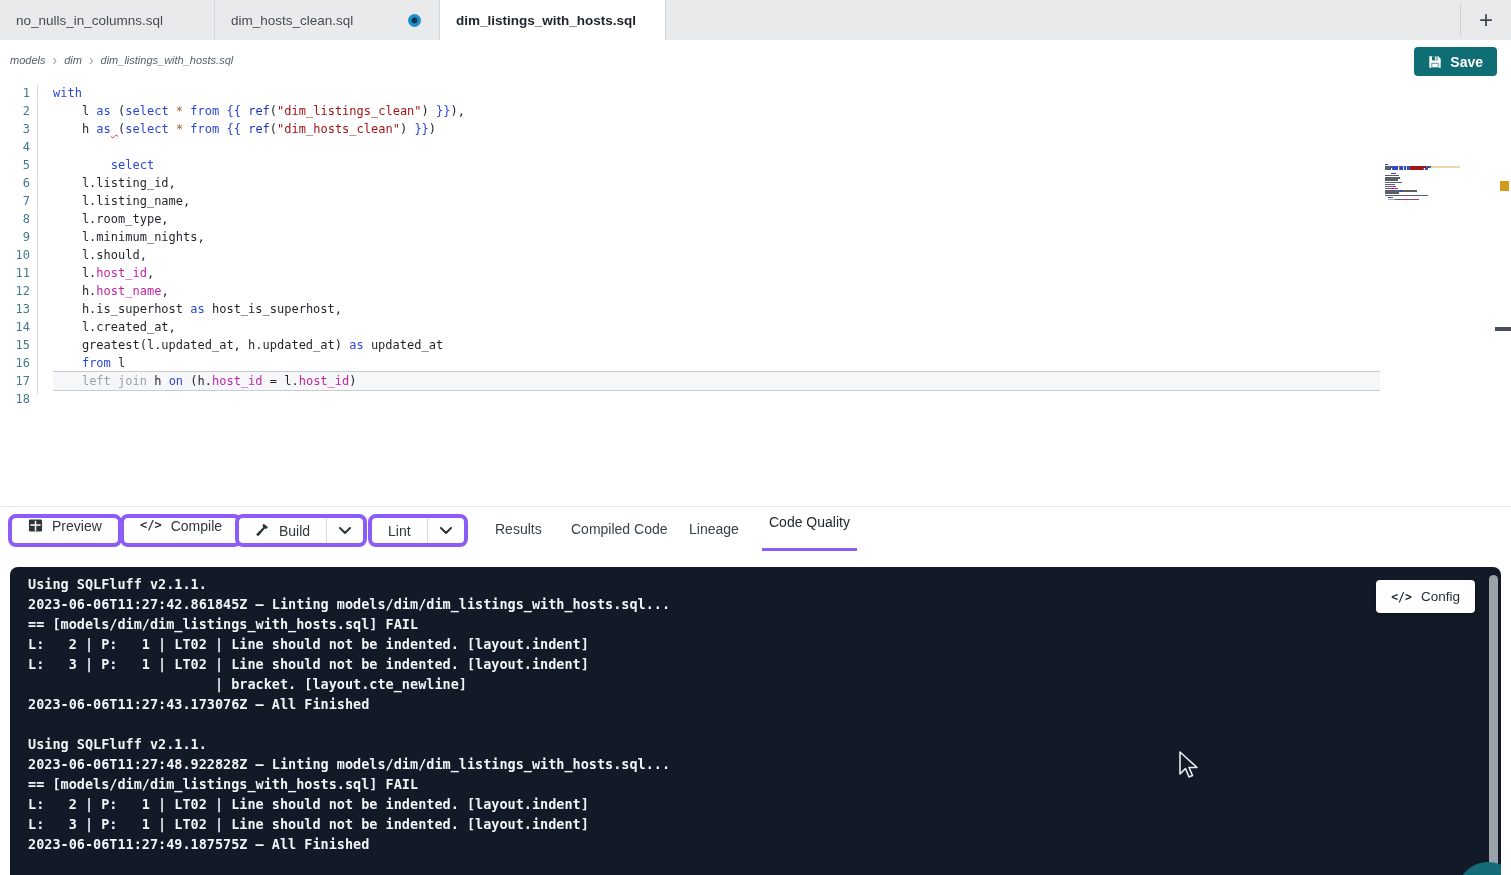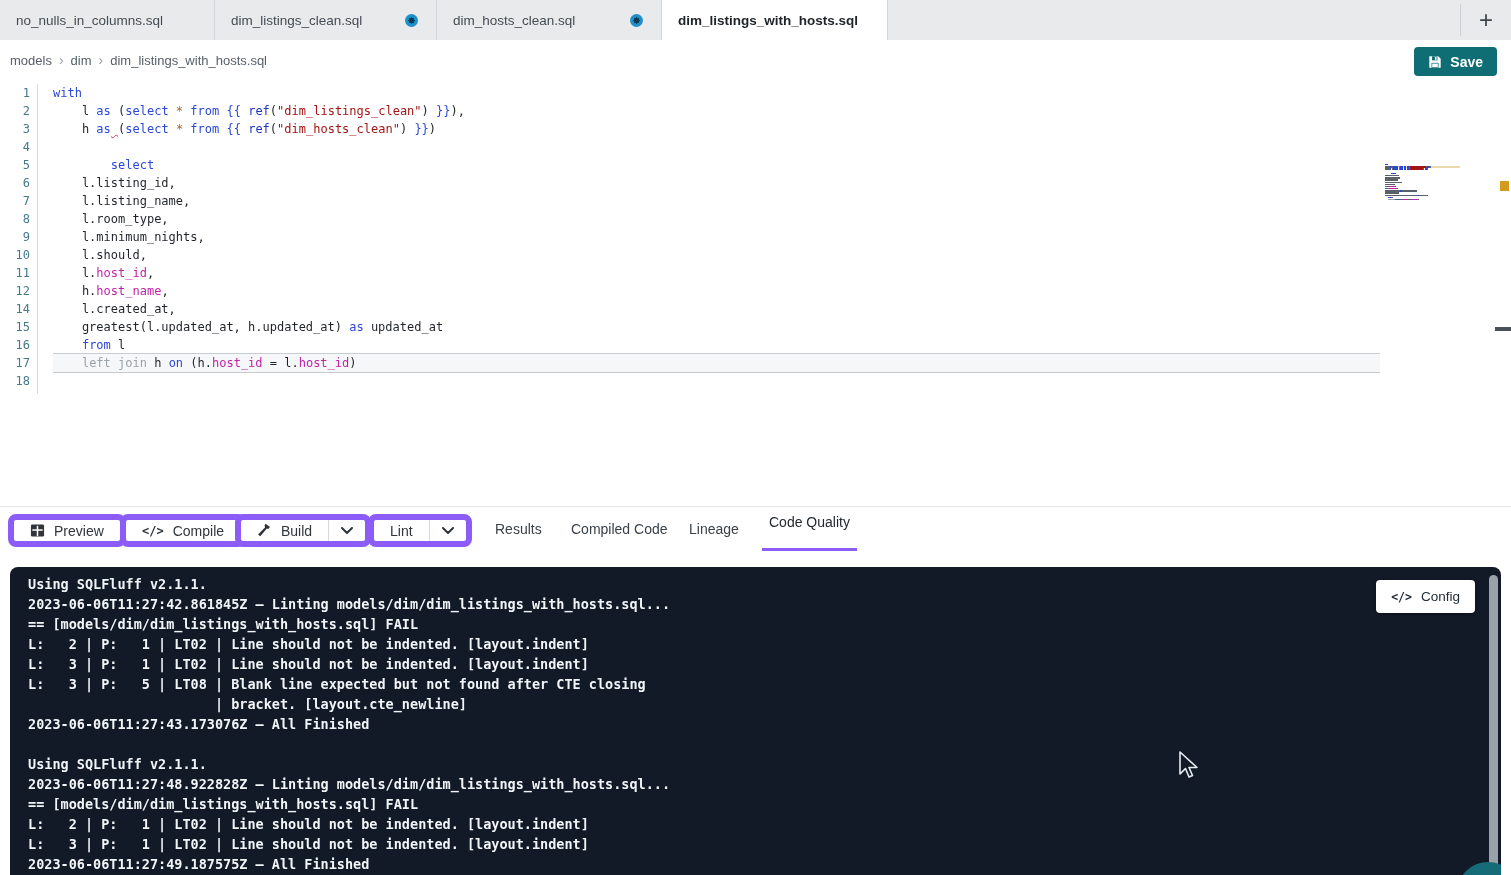--- a/index.html
+++ b/index.html
@@ -17,21 +17,21 @@
   .mod-dot{width:13px;height:13px;border-radius:50%;margin-left:14px;
            background:radial-gradient(circle at 50% 50%, #0d3a55 0 33%, #1f8fca 34% 100%);}
   .tab-spacer{flex:1;}
   .tab-sep-line{width:1px;background:#cfd3d6;margin:4px 0;}
   .new-tab-btn{width:50px;border:none;background:transparent;color:#3f464d;
                font-size:24px;font-weight:400;cursor:pointer;line-height:38px;}
 
   
   .crumbbar{position:absolute;left:0;top:40px;width:1511px;height:40px;background:#fff;}
   .crumbs{position:absolute;left:10px;top:0;height:40px;display:flex;align-items:center;gap:7px;}
-  .crumb{font-size:13px;color:#57606a;cursor:pointer;}
+  .crumb{font-size:11px;color:#57606a;cursor:pointer;font-style:italic;}
   .crumb-sep{font-size:14px;color:#9aa1a8;}
   .save-btn{position:absolute;right:14px;top:7px;height:29px;padding:0 14px;
             border:none;border-radius:4px;background:#0f6e73;color:#fff;
             font-size:14px;font-weight:700;display:flex;align-items:center;gap:8px;cursor:pointer;}
 
   
   .editor{position:absolute;left:0;top:80px;width:1511px;height:426px;background:#fff;
           font-family:"DejaVu Sans Mono","Liberation Mono",monospace;}
   .gutter-sep{position:absolute;left:37px;top:4px;width:1px;height:310px;background:#d7dbde;}
   .code-lines{position:absolute;left:0;top:4px;}
@@ -60,22 +60,22 @@
   .mm-seg.tk-var{background:#c224a8;}
   .mm-seg.tk-dim{background:#9aa2ab;}
   .mm-seg.blank{background:transparent !important;}
   .ruler-warn{position:absolute;left:1500px;top:101px;width:9px;height:10px;background:#d49a1e;}
   .ruler-pos{position:absolute;left:1495px;top:247px;width:16px;height:4px;background:#4a5058;}
 
   
   .toolbar{position:absolute;left:0;top:506px;width:1511px;height:45px;background:#fff;
            border-top:1px solid #e5e8ea;border-bottom:1px solid #eceef0;}
   .tb-btn,.split-btn{position:absolute;top:7px;height:33px;box-sizing:border-box;
-           background:#fff;border:6px solid #8b5cf6;border-radius:8px;
-           display:flex;align-items:center;font-size:14px;color:#30363c;cursor:pointer;}
+           background:#fff;border:4px solid #8b5cf6;border-radius:8px;
+           display:flex;align-items:flex-start;font-size:14px;color:#30363c;cursor:pointer;}
   .tb-btn{padding:0 16px;gap:9px;}
   .split-btn{padding:0;}
   .split-main{display:flex;align-items:center;gap:9px;padding:0 16px;height:100%;cursor:pointer;}
   .split-caret{display:flex;align-items:center;justify-content:center;width:36px;height:100%;
                border-left:1px solid #d5d9dd;cursor:pointer;}
   .code-glyph{font-family:"DejaVu Sans Mono",monospace;font-size:12px;font-weight:700;color:#2f353b;}
   .ttab{position:absolute;top:0;height:44px;line-height:44px;font-size:14px;color:#3a4149;cursor:pointer;}
   .ttab.active{line-height:30px;height:41px;border-bottom:3px solid #8b5cf6;padding:0 7px;color:#23292f;}
 
   
@@ -96,24 +96,20 @@
   .mouse-cursor{position:absolute;left:1178px;top:751px;pointer-events:none;}
 </style>
 </head>
 <body>
 
 <div class="app">
 
   <div class="tabbar">
     <div class="ftab" style="width:215px;box-sizing:border-box;">
       <span class="ftab-label">no_nulls_in_columns.sql</span>
-    </div>
-    <div class="ftab" style="width:222px;box-sizing:border-box;">
-      <span class="ftab-label">dim_listings_clean.sql</span>
-      <span class="mod-dot"></span>
     </div>
     <div class="ftab" style="width:225px;box-sizing:border-box;">
       <span class="ftab-label">dim_hosts_clean.sql</span>
       <span class="mod-dot"></span>
     </div>
     <div class="ftab active" style="width:226px;box-sizing:border-box;">
       <span class="ftab-label">dim_listings_with_hosts.sql</span>
       <span class="mod-dot"></span>
     </div>
     <div class="tab-spacer"></div>
@@ -184,20 +180,24 @@
           <span class="gutter">10</span>
           <span class="code-text"><span class="tk-p">    l.should,</span></span>
         </div>
         <div class="code-row">
           <span class="gutter">11</span>
           <span class="code-text"><span class="tk-p">    l.</span><span class="tk-var">host_id</span><span class="tk-p">,</span></span>
         </div>
         <div class="code-row">
           <span class="gutter">12</span>
           <span class="code-text"><span class="tk-p">    h.</span><span class="tk-var">host_name</span><span class="tk-p">,</span></span>
+        </div>
+        <div class="code-row">
+          <span class="gutter">13</span>
+          <span class="code-text"><span class="tk-p">    h.is_superhost </span><span class="tk-kw">as</span><span class="tk-p"> host_is_superhost,</span></span>
         </div>
         <div class="code-row">
           <span class="gutter">14</span>
           <span class="code-text"><span class="tk-p">    l.created_at,</span></span>
         </div>
         <div class="code-row">
           <span class="gutter">15</span>
           <span class="code-text"><span class="tk-p">    greatest(l.updated_at, h.updated_at) </span><span class="tk-kw">as</span><span class="tk-p"> updated_at</span></span>
         </div>
         <div class="code-row">
@@ -284,21 +284,20 @@
   </div>
 
   <div class="term-wrap">
     <div class="terminal">
       <div class="t-lines" id="terminal-lines">
           <div class="t-line">Using SQLFluff v2.1.1.</div>
           <div class="t-line">2023-06-06T11:27:42.861845Z — Linting models/dim/dim_listings_with_hosts.sql...</div>
           <div class="t-line">== [models/dim/dim_listings_with_hosts.sql] FAIL</div>
           <div class="t-line">L:   2 | P:   1 | LT02 | Line should not be indented. [layout.indent]</div>
           <div class="t-line">L:   3 | P:   1 | LT02 | Line should not be indented. [layout.indent]</div>
-          <div class="t-line">L:   3 | P:   5 | LT08 | Blank line expected but not found after CTE closing</div>
           <div class="t-line">                       | bracket. [layout.cte_newline]</div>
           <div class="t-line">2023-06-06T11:27:43.173076Z — All Finished</div>
           <div class="t-line"> </div>
           <div class="t-line">Using SQLFluff v2.1.1.</div>
           <div class="t-line">2023-06-06T11:27:48.922828Z — Linting models/dim/dim_listings_with_hosts.sql...</div>
           <div class="t-line">== [models/dim/dim_listings_with_hosts.sql] FAIL</div>
           <div class="t-line">L:   2 | P:   1 | LT02 | Line should not be indented. [layout.indent]</div>
           <div class="t-line">L:   3 | P:   1 | LT02 | Line should not be indented. [layout.indent]</div>
           <div class="t-line">2023-06-06T11:27:49.187575Z — All Finished</div>
         </div>

